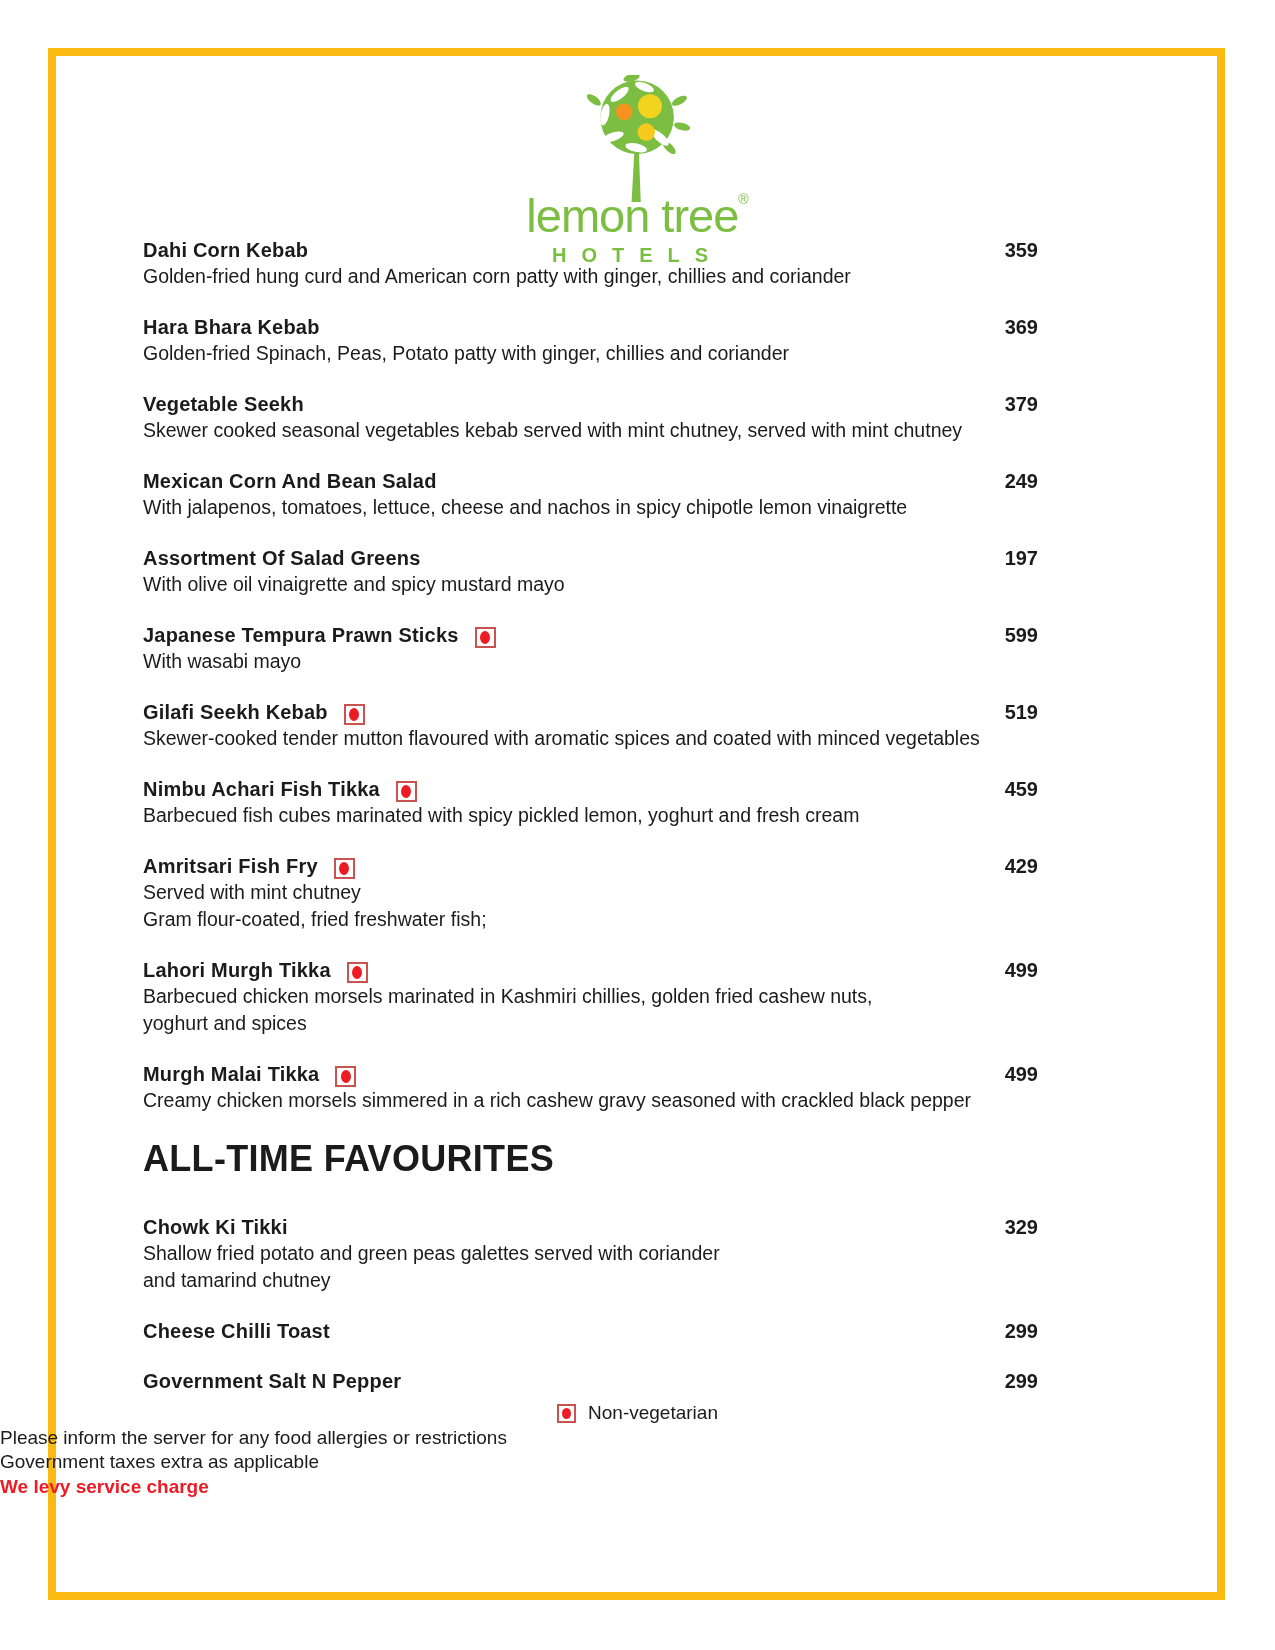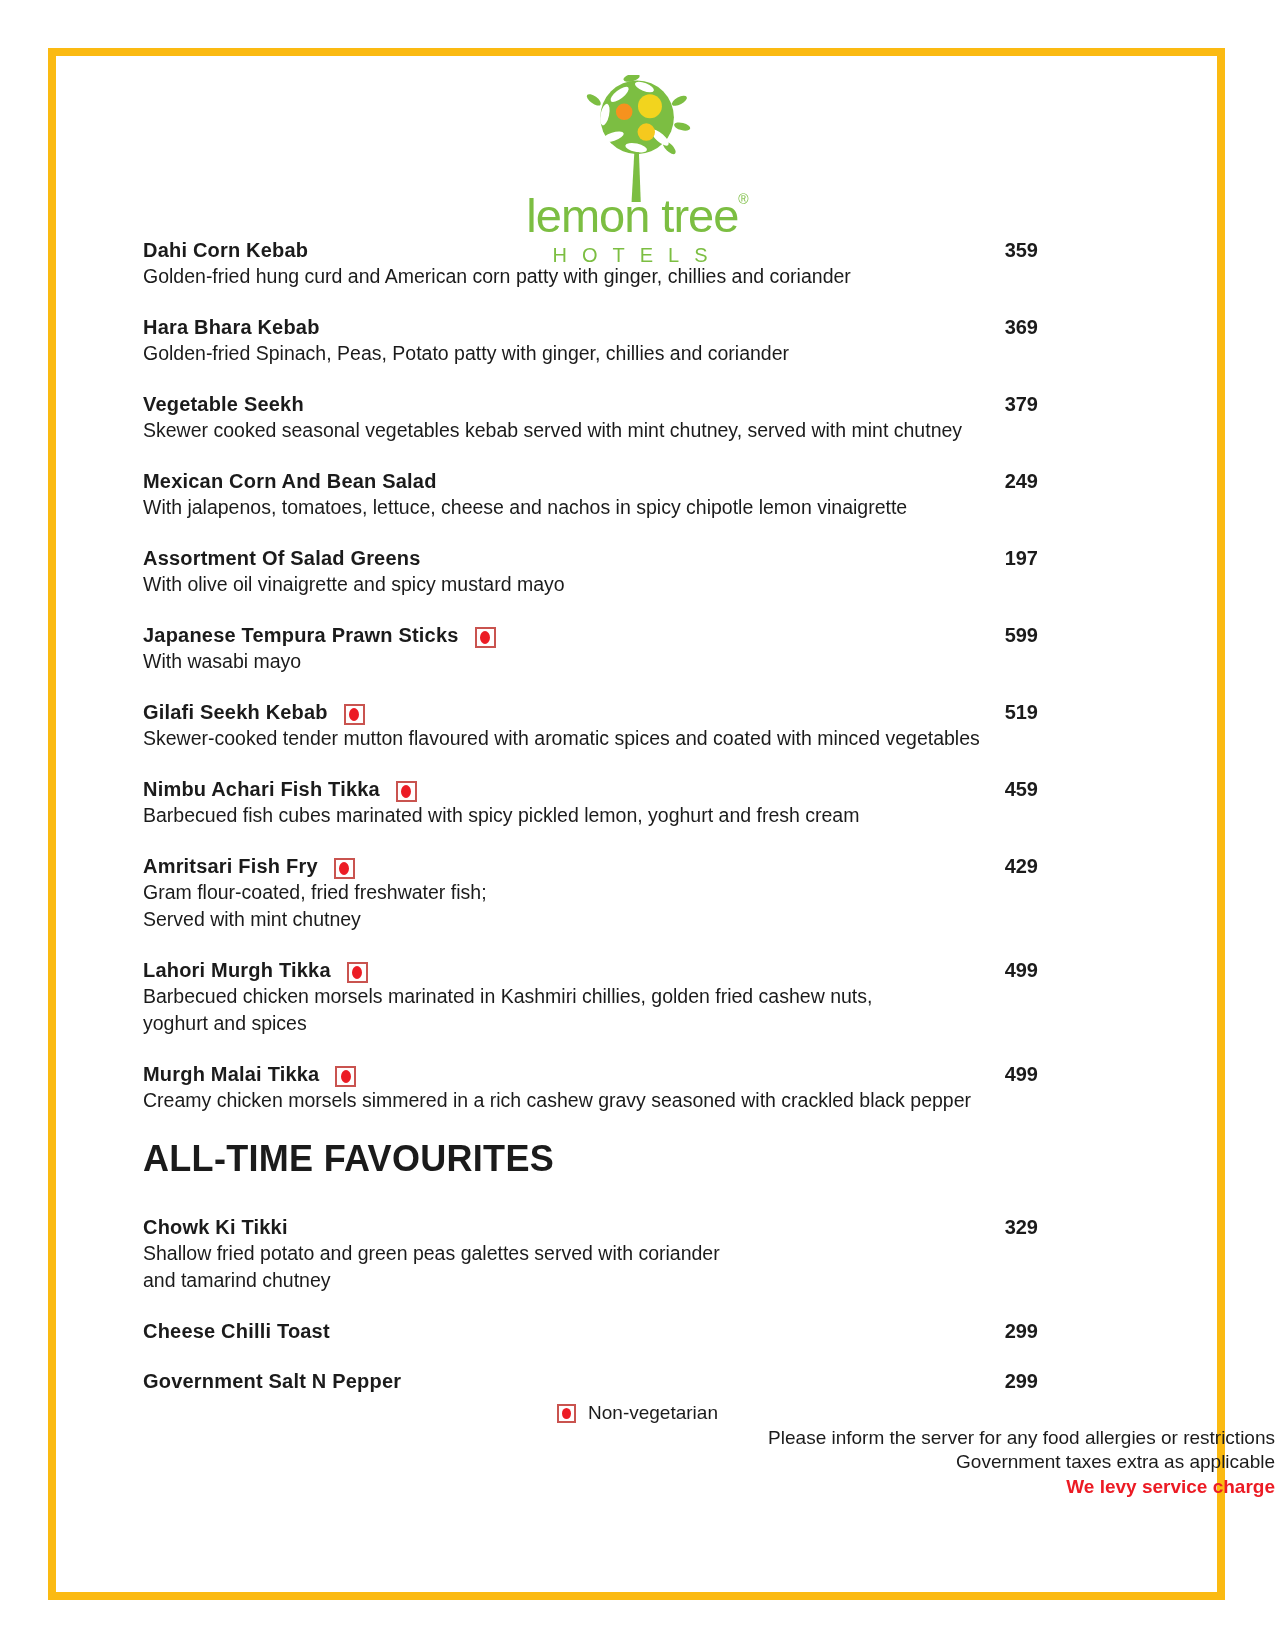--- a/index.html
+++ b/index.html
@@ -30,21 +30,21 @@
     letter-spacing:-1px;
     color:var(--green);
     font-weight:400;
   }
   .reg { font-size:14px; vertical-align:28px; letter-spacing:0; }
   .hotels {
     margin-top:6px;
     font-size:20px;
     letter-spacing:15px;
     color:var(--green);
-    font-weight:400;
+    font-weight:700;
   }
   
   .content { position:absolute; top:237px; left:143px; width:895px; }
   .menu-item { margin-bottom:24px; }
   .item-head { display:flex; align-items:flex-end; line-height:26px; }
   .item-name { font-weight:bold; font-size:20px; letter-spacing:0.2px; }
   .item-price { margin-left:auto; font-weight:bold; font-size:20px; }
   .item-desc { font-size:19.5px; line-height:27px; }
   .section-title {
     font-size:36px; font-weight:bold; letter-spacing:0.3px;
@@ -61,21 +61,21 @@
   }
   .nonveg-icon::after {
     content:""; display:block;
     width:10px; height:13px;
     border-radius:50%;
     background:var(--red);
   }
   
   .footer {
     position:absolute; top:1401px; left:0; width:100%;
-    text-align:right; font-size:19px; line-height:24.5px;
+    text-align:left; font-size:19px; line-height:24.5px;
   }
   .legend-line { display:flex; justify-content:center; align-items:center; gap:12px; }
   .legend-line .nonveg-icon { margin-left:0; width:19px; height:19px; }
   .legend-line .nonveg-icon::after { width:9px; height:11px; }
   .service-charge { color:var(--red); font-weight:bold; }
 </style>
 </head>
 <body>
 
 <div class="frame"></div>
@@ -197,22 +197,22 @@
         </div>
   </div>
 
   <div class="menu-item">
     <div class="item-head">
       <span class="item-name">Amritsari Fish Fry</span>
       <span class="nonveg-icon"></span>
       <span class="item-price">429</span>
     </div>
     <div class="item-desc">
+          <div>Served with mint chutney</div>
           <div>Gram flour-coated, fried freshwater fish;</div>
-          <div>Served with mint chutney</div>
         </div>
   </div>
 
   <div class="menu-item">
     <div class="item-head">
       <span class="item-name">Lahori Murgh Tikka</span>
       <span class="nonveg-icon"></span>
       <span class="item-price">499</span>
     </div>
     <div class="item-desc">

